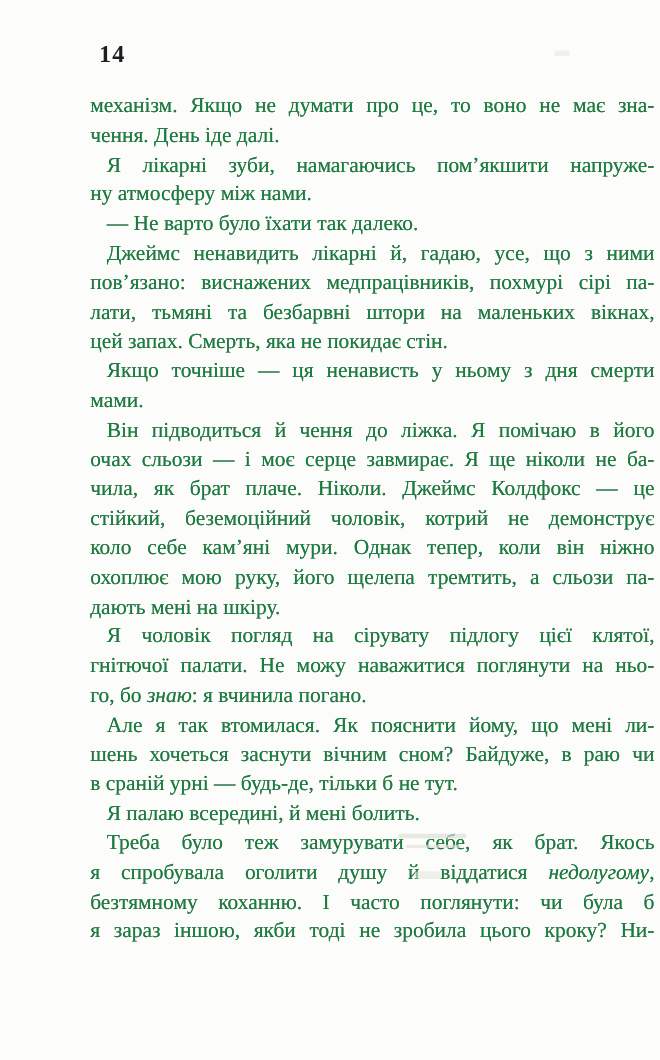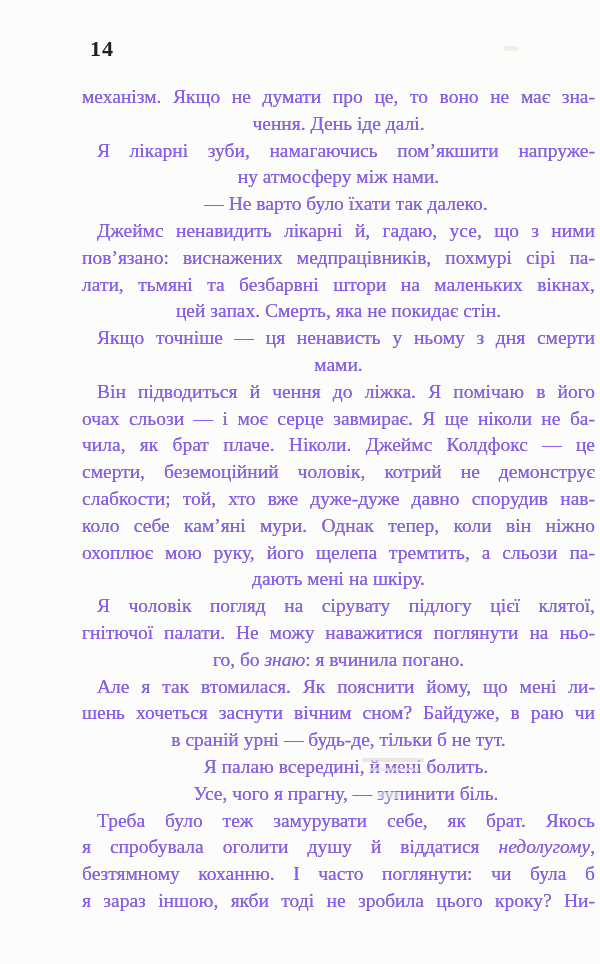--- a/index.html
+++ b/index.html
@@ -25,21 +25,21 @@
   .text-block {
     position: absolute;
     left: 82px; top: 84px;
     width: 513px;
     font-size: 19.5px;
     line-height: 26.8px;
     color: #1a1a1a;
     text-shadow: 0 0 0.3px rgba(0,0,0,0.55);
   }
   .line {
-    text-align: center;
+    text-align: left;
     white-space: normal;
   }
   .line.justify {
     text-align: justify;
     text-align-last: justify;
     text-justify: inter-word;
   }
   .line.indent { text-indent: 15px; }
   .italic { font-style: italic; }
 
@@ -54,48 +54,46 @@
                     transparent 45%, #eaeae6 55%, transparent 65%,
                     transparent 78%, #ececea 88%, transparent 100%);
         opacity: .7; }
 </style>
 </head>
 <body>
 
 <div class="page" style="background: rgb(252, 252, 250);">
   <div class="page-number">14</div>
 
-  <div class="text-block" style="color: #8b5cf6;">
+  <div class="text-block" style="color: #15803d;">
       <div class="line justify"><span>механізм. Якщо не думати про це, то воно не має зна-</span></div>
       <div class="line"><span>чення. День іде далі.</span></div>
       <div class="line indent justify"><span>Я лікарні зуби, намагаючись пом’якшити напруже-</span></div>
       <div class="line"><span>ну атмосферу між нами.</span></div>
       <div class="line indent"><span>— Не варто було їхати так далеко.</span></div>
       <div class="line indent justify"><span>Джеймс ненавидить лікарні й, гадаю, усе, що з ними</span></div>
       <div class="line justify"><span>пов’язано: виснажених медпрацівників, похмурі сірі па-</span></div>
       <div class="line justify"><span>лати, тьмяні та безбарвні штори на маленьких вікнах,</span></div>
       <div class="line"><span>цей запах. Смерть, яка не покидає стін.</span></div>
       <div class="line indent justify"><span>Якщо точніше — ця ненависть у ньому з дня смерти</span></div>
       <div class="line"><span>мами.</span></div>
       <div class="line indent justify"><span>Він підводиться й чення до ліжка. Я помічаю в його</span></div>
       <div class="line justify"><span>очах сльози — і моє серце завмирає. Я ще ніколи не ба-</span></div>
       <div class="line justify"><span>чила, як брат плаче. Ніколи. Джеймс Колдфокс — це</span></div>
-      <div class="line justify"><span>смерти, беземоційний чоловік, котрий не демонструє</span></div>
-      <div class="line justify"><span>слабкости; той, хто вже дуже-дуже давно спорудив нав-</span></div>
+      <div class="line justify"><span>стійкий, беземоційний чоловік, котрий не демонструє</span></div>
       <div class="line justify"><span>коло себе кам’яні мури. Однак тепер, коли він ніжно</span></div>
       <div class="line justify"><span>охоплює мою руку, його щелепа тремтить, а сльози па-</span></div>
       <div class="line"><span>дають мені на шкіру.</span></div>
       <div class="line indent justify"><span>Я чоловік погляд на сірувату підлогу цієї клятої,</span></div>
       <div class="line justify"><span>гнітючої палати. Не можу наважитися поглянути на ньо-</span></div>
       <div class="line"><span>го, бо </span><span class="italic">знаю</span><span>: я вчинила погано.</span></div>
       <div class="line indent justify"><span>Але я так втомилася. Як пояснити йому, що мені ли-</span></div>
       <div class="line justify"><span>шень хочеться заснути вічним сном? Байдуже, в раю чи</span></div>
       <div class="line"><span>в сраній урні — будь-де, тільки б не тут.</span></div>
       <div class="line indent"><span>Я палаю всередині, й мені болить.</span></div>
-      <div class="line indent"><span>Усе, чого я прагну, — зупинити біль.</span></div>
       <div class="line indent justify"><span>Треба було теж замурувати себе, як брат. Якось</span></div>
       <div class="line justify"><span>я спробувала оголити душу й віддатися </span><span class="italic">недолугому</span><span>,</span></div>
       <div class="line justify"><span>безтямному коханню. І часто поглянути: чи була б</span></div>
       <div class="line justify"><span>я зараз іншою, якби тоді не зробила цього кроку? Ни-</span></div>
     </div>
 
   <div class="artifact a1"></div>
   <div class="artifact a2"></div>
   <div class="artifact a3"></div>
   <div class="artifact a4"></div>

